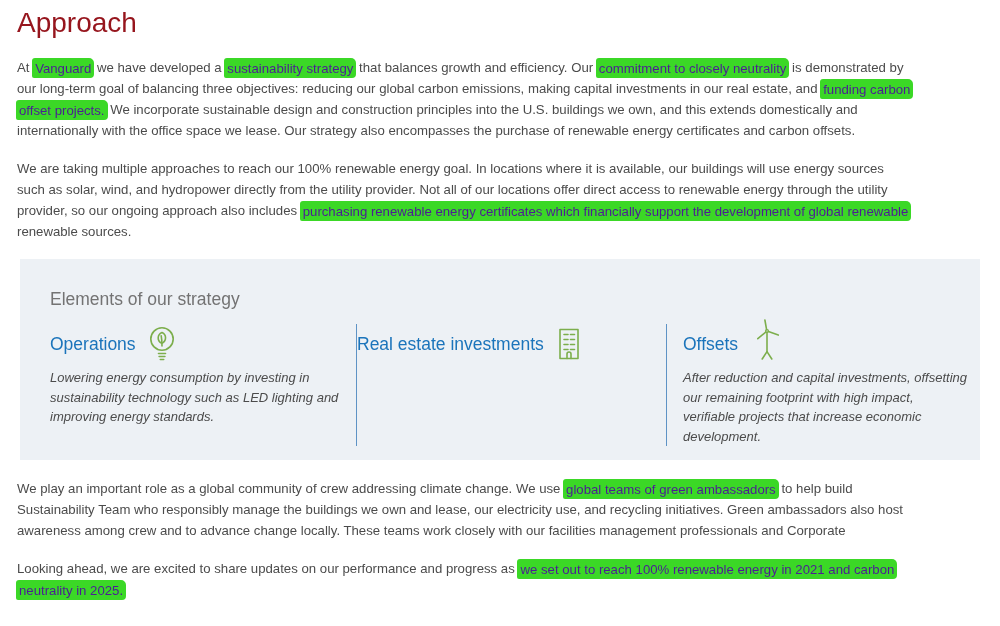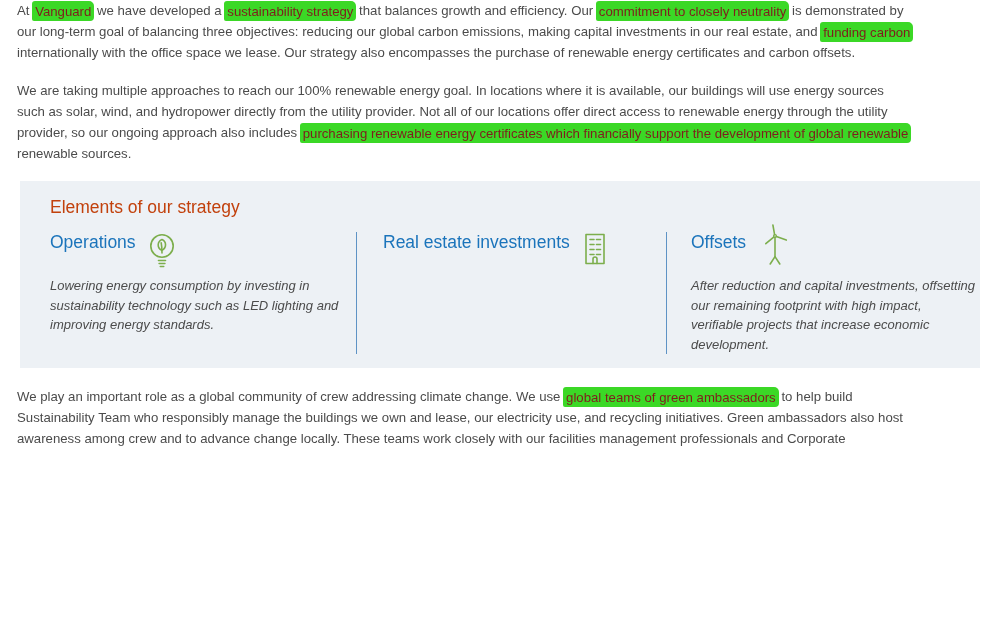--- a/index.html
+++ b/index.html
@@ -17,68 +17,70 @@
     font-size:28px;
     font-weight:500;
     margin:8px 0 20px 0;
     line-height:1.05;
   }
 
   .para { font-size:13.2px; line-height:21px; margin:0 0 17px 0; }
   .line { white-space:pre; }
   .hl {
     background:#3bd826;
-    color:#7f1d1d;
+    color:#4c1d95;
     padding:2.5px 3px;
     border-radius:3px 5px 4px 2px;
     margin:0 -1px;
   }
 
   .strategy-box {
     background:#edf1f5;
     margin:16px 3px 18px 3px;
     padding:13px 0 14px 30px;
   }
   .box-heading {
-    color:#c2410c;
+    color:#737373;
     font-size:17.5px;
     font-weight:400;
-    margin:2px 0 14px 0;
+    margin:16px 0 14px 0;
     line-height:22px;
   }
   .columns { display:grid; grid-template-columns:306px 310px 1fr; }
   .col { min-height:120px; }
   .col + .col { border-left:1.5px solid #5e93c5; }
-  .col:nth-child(2) { padding-left:26px; }
-  .col:nth-child(3) { padding-left:24px; }
+  .col:nth-child(2) { }
+  .col:nth-child(3) { padding-left:16px; }
   .col-head {
-    display:flex; align-items:flex-start;
+    display:flex; align-items:center;
     height:40px;
     color:#1b74bb; font-size:17.5px; font-weight:400;
   }
   .col-head .icon { margin-left:11px; display:flex; }
   .col:nth-child(3) .icon { margin-top:-8px; }
   .col-text { font-size:13px; line-height:19.5px; margin-top:4px;font-style:italic; }
   .col:nth-child(1) .col-text { max-width:296px; }
   .col:nth-child(2) .col-text { max-width:270px; }
   .col:nth-child(3) .col-text { max-width:285px; }
 
   svg { display:block; }
   svg * { fill:none; stroke:#7cae4c; stroke-width:1.6; stroke-linecap:round; stroke-linejoin:round; }
 </style>
 </head>
 <body>
 
 <div class="page">
 
+  <h1 class="title">Approach</h1>
 
   <div>
       <div class="para">
         <div class="line"><span>At </span><span class="hl">Vanguard</span><span> we have developed a </span><span class="hl">sustainability strategy</span><span> that balances growth and efficiency. Our </span><span class="hl">commitment to closely neutrality</span><span> is demonstrated by</span></div>
         <div class="line"><span>our long-term goal of balancing three objectives: reducing our global carbon emissions, making capital investments in our real estate, and </span><span class="hl">funding carbon</span></div>
+        <div class="line"><span class="hl">offset projects.</span><span> We incorporate sustainable design and construction principles into the U.S. buildings we own, and this extends domestically and</span></div>
         <div class="line"><span>internationally with the office space we lease. Our strategy also encompasses the purchase of renewable energy certificates and carbon offsets.</span></div>
       </div>
       <div class="para">
         <div class="line"><span>We are taking multiple approaches to reach our 100% renewable energy goal. In locations where it is available, our buildings will use energy sources</span></div>
         <div class="line"><span>such as solar, wind, and hydropower directly from the utility provider. Not all of our locations offer direct access to renewable energy through the utility</span></div>
         <div class="line"><span>provider, so our ongoing approach also includes </span><span class="hl">purchasing renewable energy certificates which financially support the development of global renewable</span></div>
         <div class="line"><span>renewable sources.</span></div>
       </div>
     </div>
 
@@ -138,15 +140,19 @@
 
     </div>
   </div>
 
   <div>
       <div class="para">
         <div class="line"><span>We play an important role as a global community of crew addressing climate change. We use </span><span class="hl">global teams of green ambassadors</span><span> to help build</span></div>
         <div class="line"><span>Sustainability Team who responsibly manage the buildings we own and lease, our electricity use, and recycling initiatives. Green ambassadors also host</span></div>
         <div class="line"><span>awareness among crew and to advance change locally. These teams work closely with our facilities management professionals and Corporate</span></div>
       </div>
+      <div class="para">
+        <div class="line"><span>Looking ahead, we are excited to share updates on our performance and progress as </span><span class="hl">we set out to reach 100% renewable energy in 2021 and carbon</span></div>
+        <div class="line"><span class="hl">neutrality in 2025.</span></div>
+      </div>
     </div>
 
 </div>
 
 </body></html>

